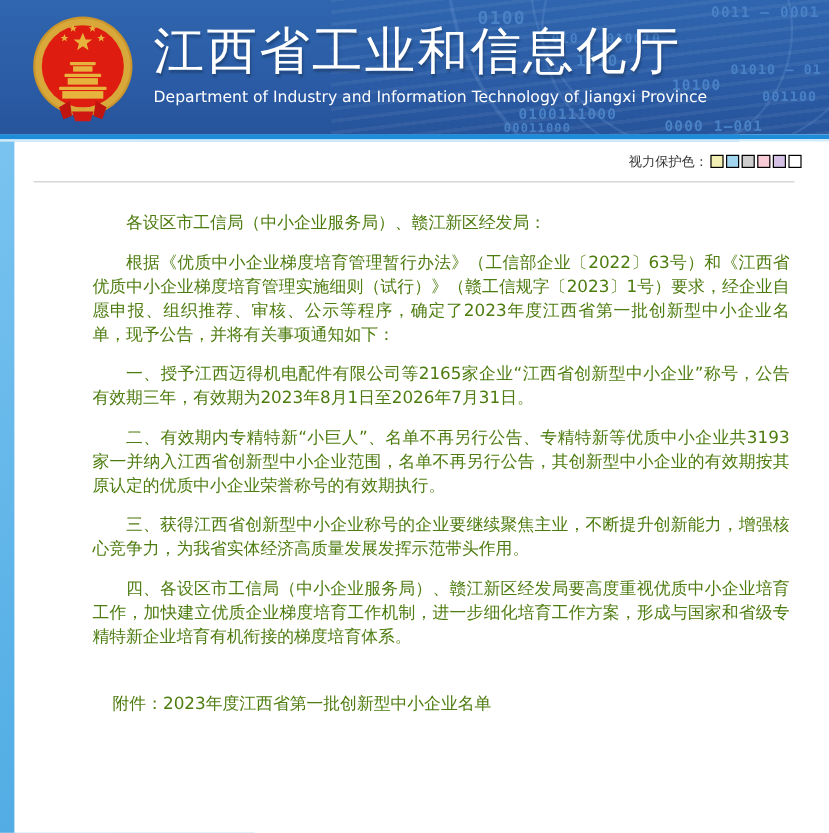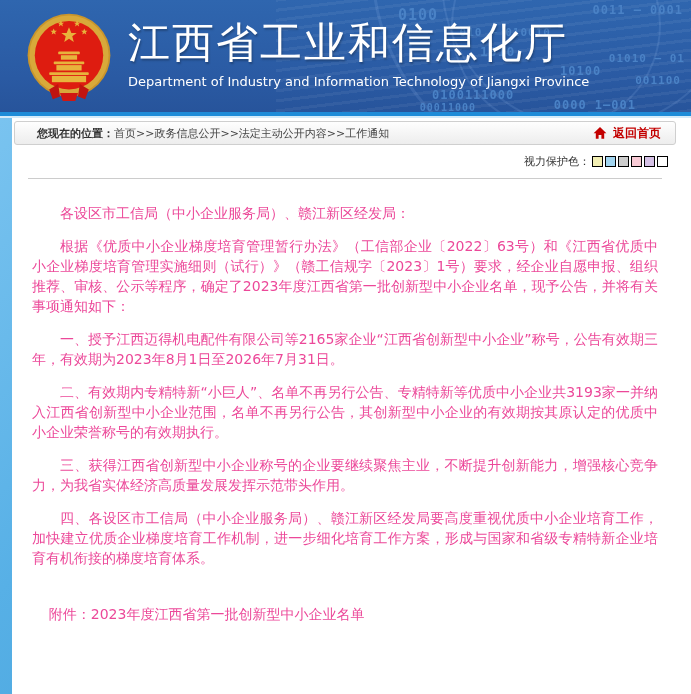--- a/index.html
+++ b/index.html
@@ -58,21 +58,21 @@
   
   .vision-row{ margin-top:9px; padding-right:10px; display:flex; justify-content:flex-end;
     align-items:center; font-size:11px; color:#333; }
   .swatch{ display:inline-block; width:11px; height:11px; border:1px solid #000;
     margin-left:2px; cursor:pointer; }
 
   
   .doc-title{ margin:5px 16px 0 16px; text-align:center; color:#1a689f;
     font-size:17px; font-weight:bold; line-height:24px; letter-spacing:0.5px; }
   .divider{ border:none; border-top:1px solid #ccc; margin:9px 16px 0 16px; }
-  .article{ padding:24px 20px 0 20px; color:#ec4899; font-size:14px; }
+  .article{ padding:24px 20px 0 20px; color:#4d7c0f; font-size:14px;margin-left:45px; }
   .article p{ text-indent:2em; line-height:20px; margin-bottom:13px; text-align:justify; }
   .attach-label{ margin-top:36px; font-size:14px; line-height:20px; text-indent:1.2em; }
 </style>
 </head>
 <body>
 
 <div class="page">
 
   <header class="site-header">
     <div class="arc a1"></div>
@@ -114,32 +114,20 @@
     <div class="header-titles">
       <div class="site-title">江西省工业和信息化厅</div>
       <div class="site-subtitle">Department of Industry and Information Technology of Jiangxi Province</div>
     </div>
   </header>
   <div class="hstrip1"></div>
   <div class="hstrip2"></div>
 
   <div class="content">
 
-    <div class="crumb-bar">
-      <div class="crumb-left">
-        <span class="crumb-label">您现在的位置：</span>
-        <span class="crumb-trail">首页&gt;&gt;政务信息公开&gt;&gt;法定主动公开内容&gt;&gt;工作通知</span>
-      </div>
-      <div class="home-link">
-        <svg width="14" height="14" viewBox="0 0 16 16">
-          <path d="M8 1 L15.3 8.2 H12.8 V14.5 H9.6 V10.4 H6.4 V14.5 H3.2 V8.2 H0.7 Z" fill="#c30000"></path>
-        </svg>
-        <span class="home-label">返回首页</span>
-      </div>
-    </div>
 
     <div class="vision-row">
       <span>视力保护色：</span>
       <span class="swatch" style="background: rgb(242, 239, 180);"></span>
       <span class="swatch" style="background: rgb(162, 213, 240);"></span>
       <span class="swatch" style="background: rgb(205, 205, 205);"></span>
       <span class="swatch" style="background: rgb(249, 203, 214);"></span>
       <span class="swatch" style="background: rgb(213, 193, 230);"></span>
       <span class="swatch" style="background: rgb(255, 255, 255);"></span>
     </div>

